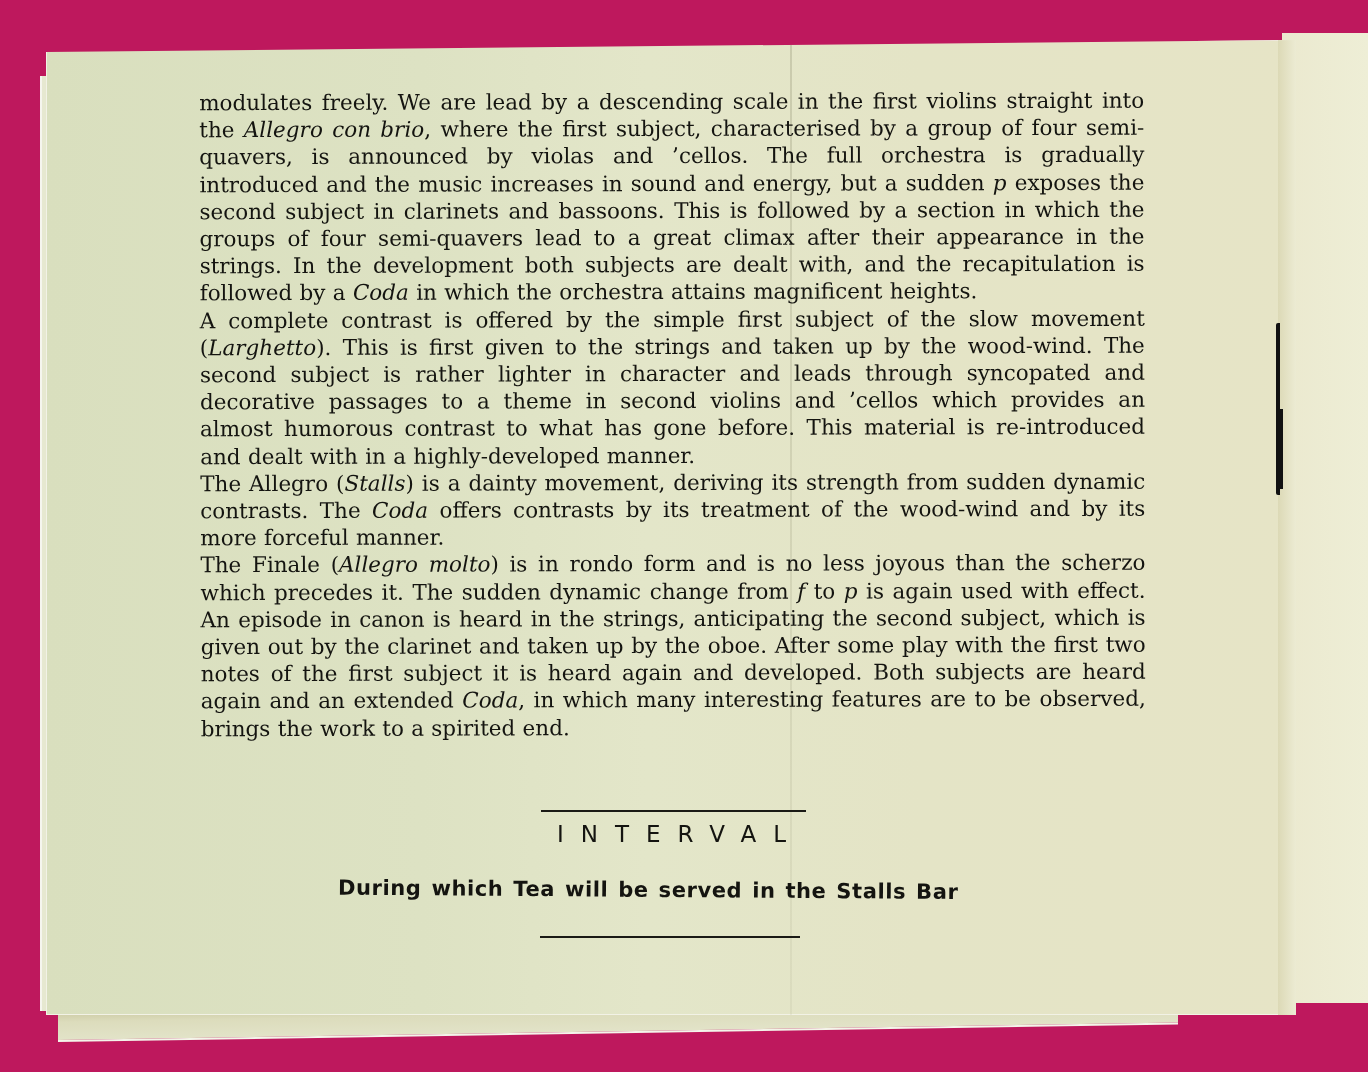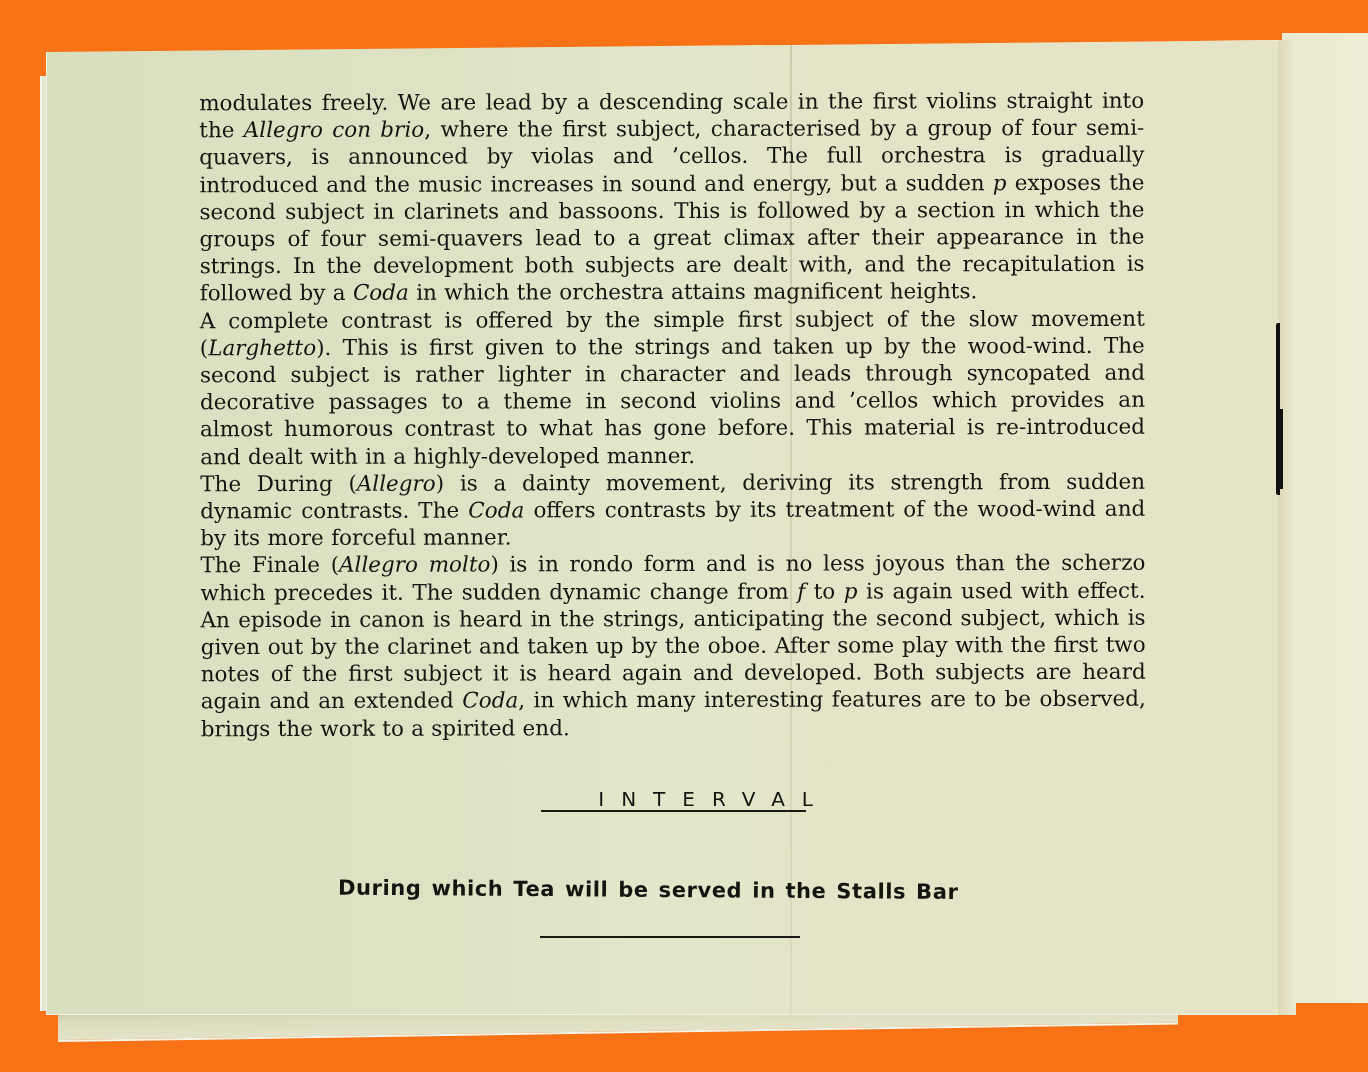--- a/index.html
+++ b/index.html
@@ -7,21 +7,21 @@
       padding: 0;
       width: 1368px;
       height: 1072px;
       background: #000;
       overflow: hidden;
     }
     .scene {
       position: relative;
       width: 1368px;
       height: 1072px;
-      background: #f97316;
+      background: #be185d;
     }
     
     .back-leaf {
       position: absolute;
       left: 58px;
       top: 1010px;
       width: 1120px;
       height: 30px;
       background: linear-gradient(180deg, #c9c7a0 0%, #dcdcbc 40%, #e2e3c8 100%);
       border-bottom: 2px solid #f4f4ea;
@@ -116,27 +116,27 @@
     .rule {
       position: absolute;
       height: 2px;
       background: #1a1a15;
     }
     .rule-top { left: 541px; top: 810px; width: 265px; }
     .rule-bottom { left: 540px; top: 936px; width: 260px; }
     .interval-heading {
       position: absolute;
       left: 530px;
-      top: 787px;
+      top: 821px;
       width: 300px;
       font-family: "DejaVu Sans", "Liberation Sans", sans-serif;
-      font-size: 20px;
+      font-size: 23px;
       letter-spacing: 17px;
       color: #141410;
-      text-align: right;
+      text-align: center;
     }
     .interval-note {
       position: absolute;
       left: 338px;
       top: 878px;
       width: 660px;
       font-family: "DejaVu Sans", "Liberation Sans", sans-serif;
       font-size: 21px;
       color: #141410;
       letter-spacing: 0.6px;
@@ -155,21 +155,21 @@
   <div class="right-flap"></div>
   <div class="page">
     <div class="fold-center"></div>
     <div class="fold-right"></div>
   </div>
   <div class="staple"></div>
 
   <div class="text-block">
     <p class="para"><span>modulates freely.  We are lead by a descending scale in the first violins straight into the </span><i>Allegro con brio</i><span>, where the first subject, characterised by a group of four semi-quavers, is announced by violas and ’cellos.  The full orchestra is gradually introduced and the music increases in sound and energy, but a sudden </span><i>p</i><span> exposes the second subject in clarinets and bassoons. This is followed by a section in which the groups of four semi-quavers lead to a great climax after their appearance in the strings.  In the development both subjects are dealt with, and the recapitulation is followed by a </span><i>Coda</i><span> in which the orchestra attains magnificent heights.</span></p>
     <p class="para"><span>A complete contrast is offered by the simple first subject of the slow movement (</span><i>Larghetto</i><span>).  This is first given to the strings and taken up by the wood-wind. The second subject is rather lighter in character and leads through syncopated and decorative passages to a theme in second violins and ’cellos which provides an almost humorous contrast to what has gone before.  This material is re-introduced and dealt with in a highly-developed manner.</span></p>
-    <p class="para"><span>The During (</span><i>Allegro</i><span>) is a dainty movement, deriving its strength from sudden dynamic contrasts.  The </span><i>Coda</i><span> offers contrasts by its treatment of the wood-wind and by its more forceful manner.</span></p>
+    <p class="para"><span>The Allegro (</span><i>Stalls</i><span>) is a dainty movement, deriving its strength from sudden dynamic contrasts.  The </span><i>Coda</i><span> offers contrasts by its treatment of the wood-wind and by its more forceful manner.</span></p>
     <p class="para"><span>The Finale (</span><i>Allegro molto</i><span>) is in rondo form and is no less joyous than the scherzo which precedes it.  The sudden dynamic change from </span><i>f</i><span> to </span><i>p</i><span> is again used with effect.  An episode in canon is heard in the strings, anticipating the second subject, which is given out by the clarinet and taken up by the oboe.  After some play with the first two notes of the first subject it is heard again and developed.  Both subjects are heard again and an extended </span><i>Coda</i><span>, in which many interesting features are to be observed, brings the work to a spirited end.</span></p>
   </div>
 
   <div class="rule rule-top"></div>
   <div class="interval-heading">INTERVAL</div>
   <div class="interval-note">During which Tea will be served in the Stalls Bar</div>
   <div class="rule rule-bottom"></div>
 </div>
 
 </body></html>

